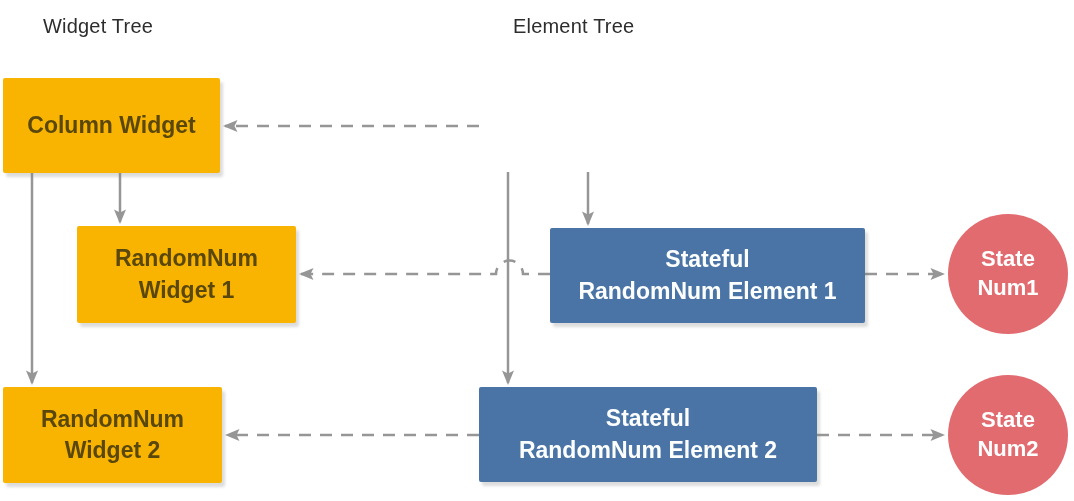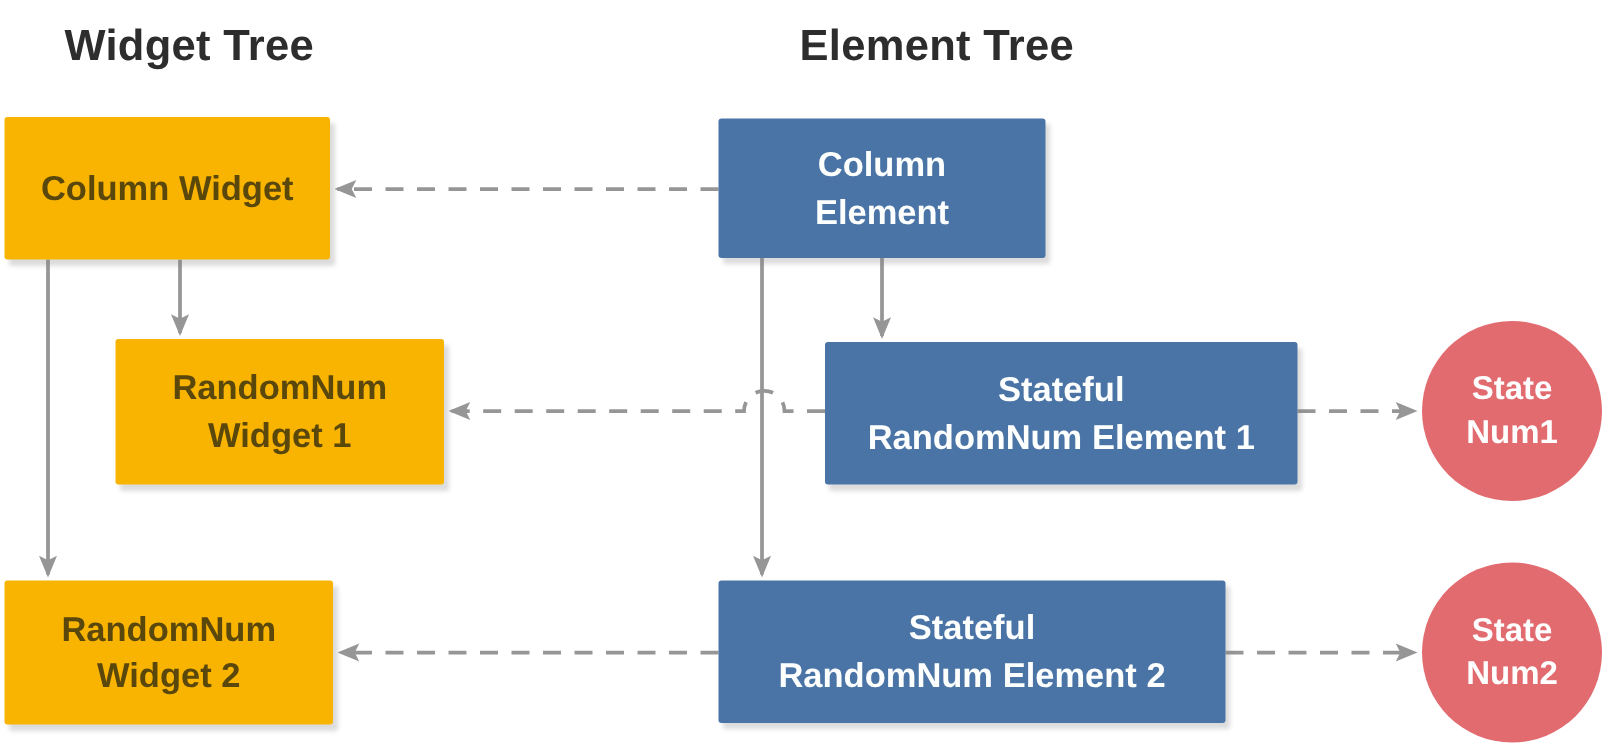--- a/index.html
+++ b/index.html
@@ -2,21 +2,21 @@
 <html style="--background: #FFFFFF; --heading: #2D2D2D; --widget-fill: #F8B400; --widget-text: #5A470B; --element-fill: #4A74A6; --element-text: #FDFEFE; --state-fill: #E26B70; --state-text: #FFFFFF; --connector: #969696;"><head>
 <meta charset="utf-8">
 <style>
   html,body{margin:0;padding:0;background:#fff;}
   .canvas{
     position:relative;width:1074px;height:501px;overflow:hidden;
     background:var(--background,#fff);
     font-family:"Liberation Sans","DejaVu Sans",sans-serif;
   }
   .heading{
-    position:absolute;font-size:29px;font-weight:bold;
+    position:absolute;font-size:20px;font-weight:normal;
     color:var(--heading,#2d2d2d);letter-spacing:.2px;white-space:nowrap;
   }
   .connector-layer{position:absolute;left:0;top:0;width:1074px;height:501px;}
   .conn{stroke:var(--connector,#969696);stroke-width:2.5;fill:none;}
   .dash{stroke-dasharray:12 9;}
   .arrowhead-path{fill:var(--connector,#969696);}
   .node{
     position:absolute;display:flex;align-items:center;justify-content:center;
     text-align:center;font-weight:bold;font-size:23px;line-height:1.35;
     border-radius:2px;white-space:pre-line;
@@ -49,30 +49,26 @@
 
     <path class="conn dash" marker-end="url(#ah)" d="M 479 126 L 225 126"></path>
     <path class="conn dash" marker-end="url(#ah)" d="M 550 274 L 523 274 A 13.5 13.5 0 0 0 496 274 L 301 274"></path>
     <path class="conn dash" marker-end="url(#ah)" d="M 479 435 L 227 435"></path>
 
     <path class="conn dash" marker-end="url(#ah)" d="M 865 274 L 943 274"></path>
     <path class="conn dash" marker-end="url(#ah)" d="M 817 435 L 943 435"></path>
   </svg>
 
   <div class="heading" style="left:43px;top:15px">Widget Tree</div>
-  <div class="heading" style="left:533px;top:15px">Element Tree</div>
+  <div class="heading" style="left:513px;top:15px">Element Tree</div>
 
   <div class="node widget" style="left:3px;top:78px;width:217px;height:95px">
     <span class="label">Column Widget</span>
   </div>
 
-  <div class="node element" style="left:479px;top:79px;width:218px;height:93px">
-    <span class="label">Column
-Element</span>
-  </div>
 
   <div class="node widget" style="left:77px;top:226px;width:219px;height:97px">
     <span class="label">RandomNum
 Widget 1</span>
   </div>
 
   <div class="node element" style="left:550px;top:228px;width:315px;height:95px">
     <span class="label">Stateful
 RandomNum Element 1</span>
   </div>

